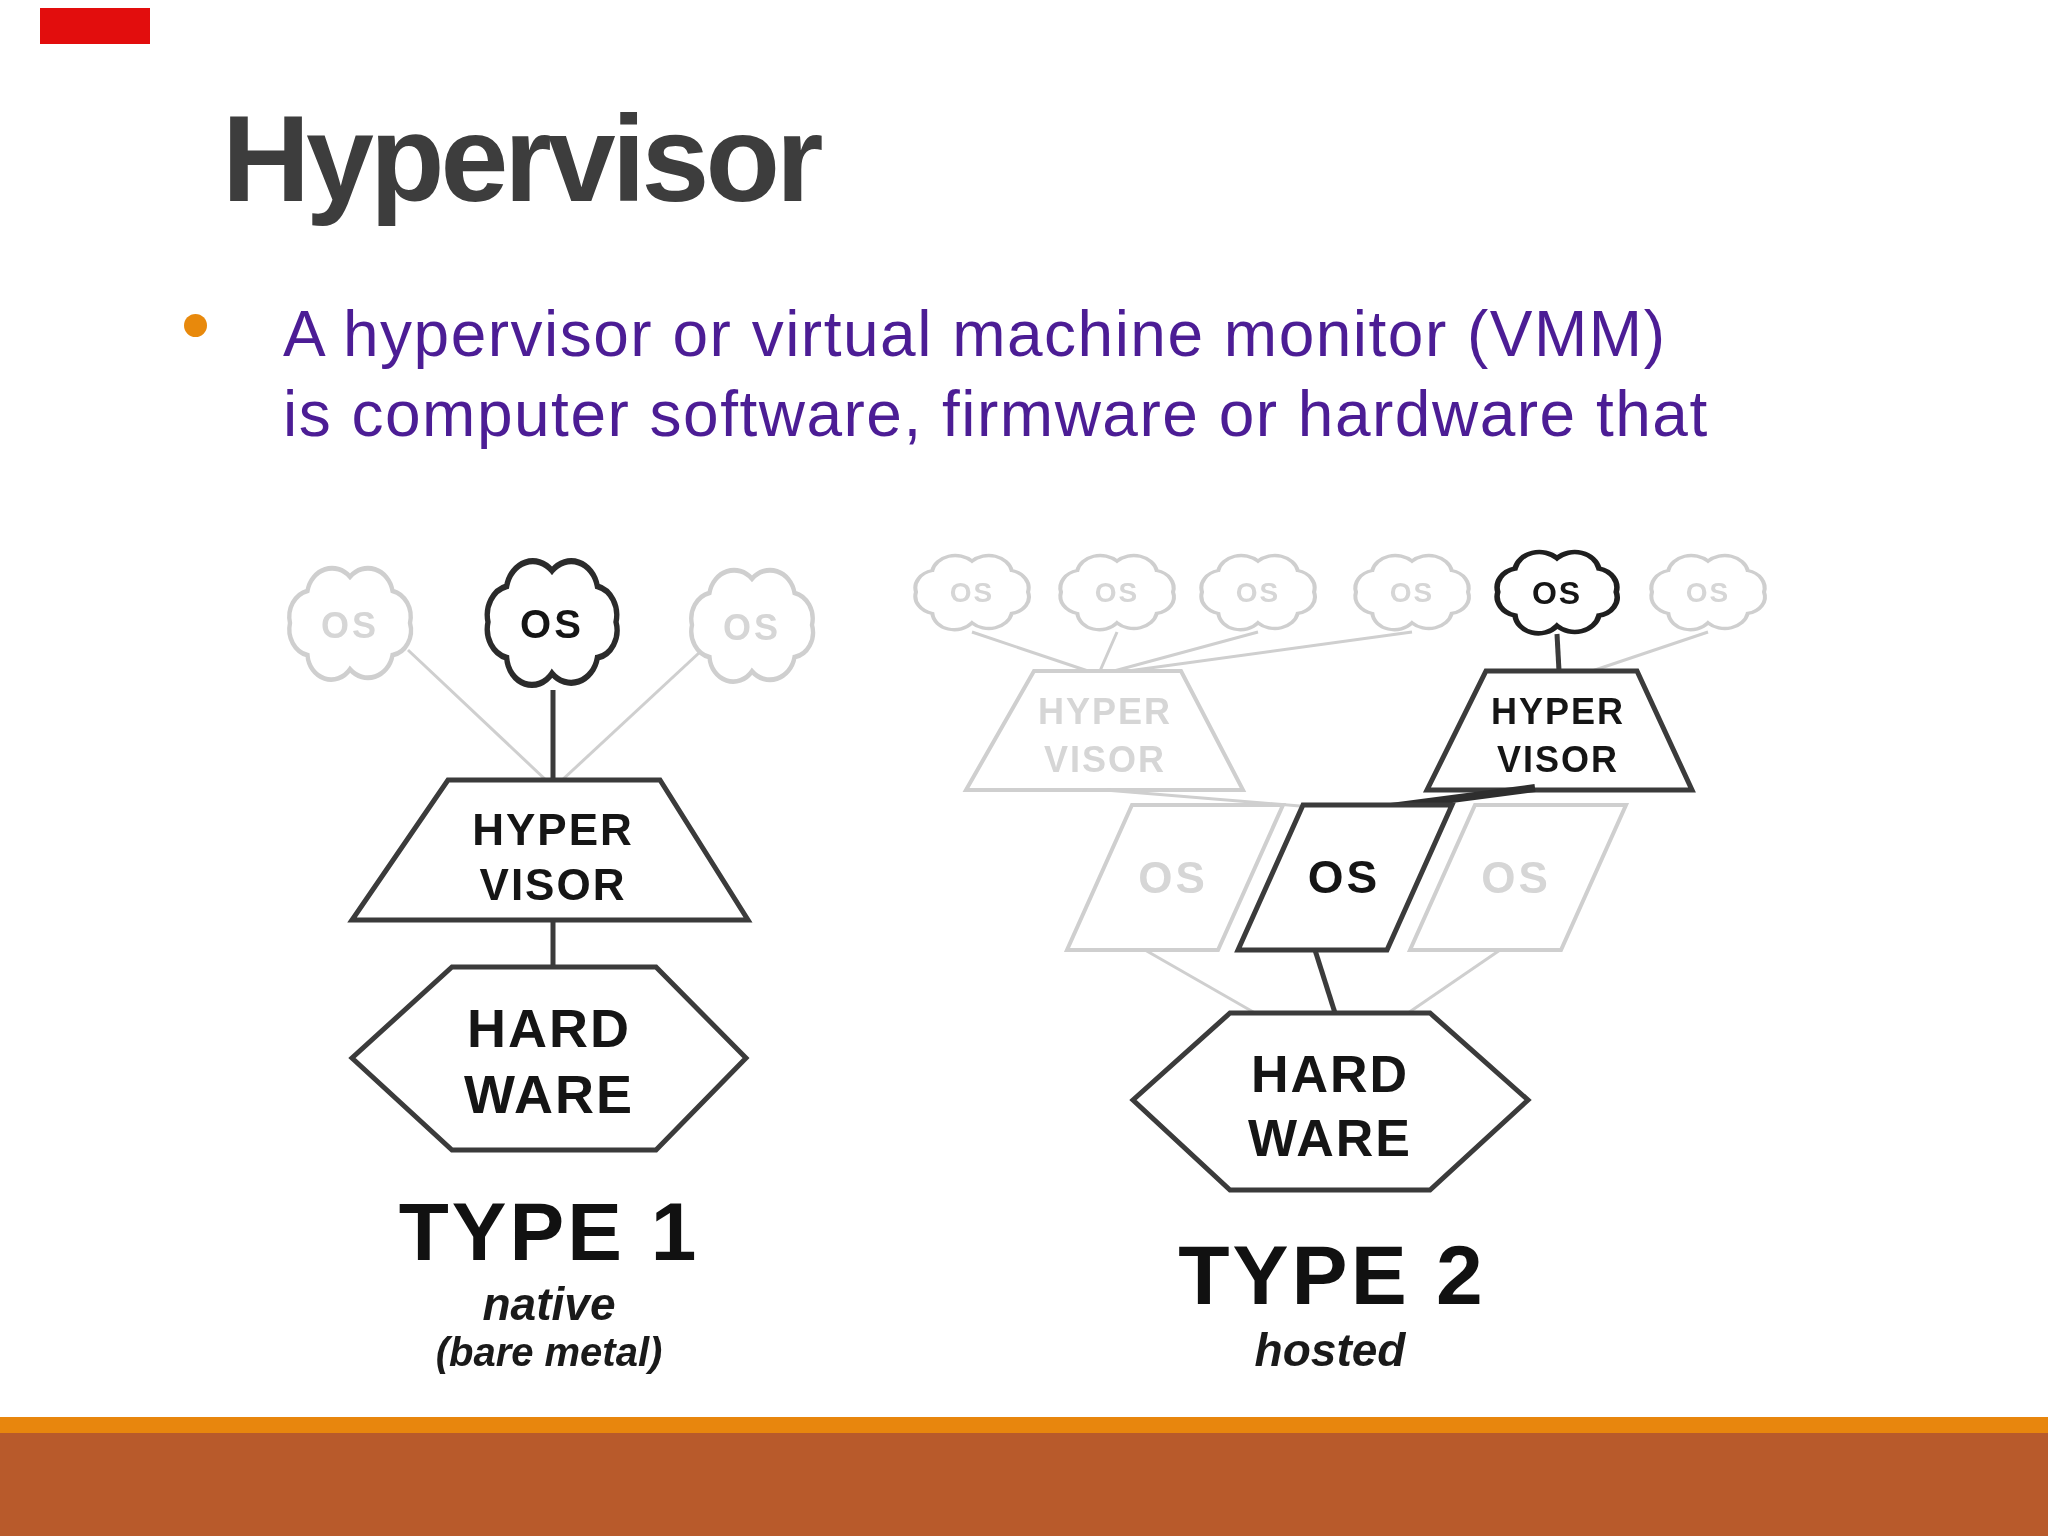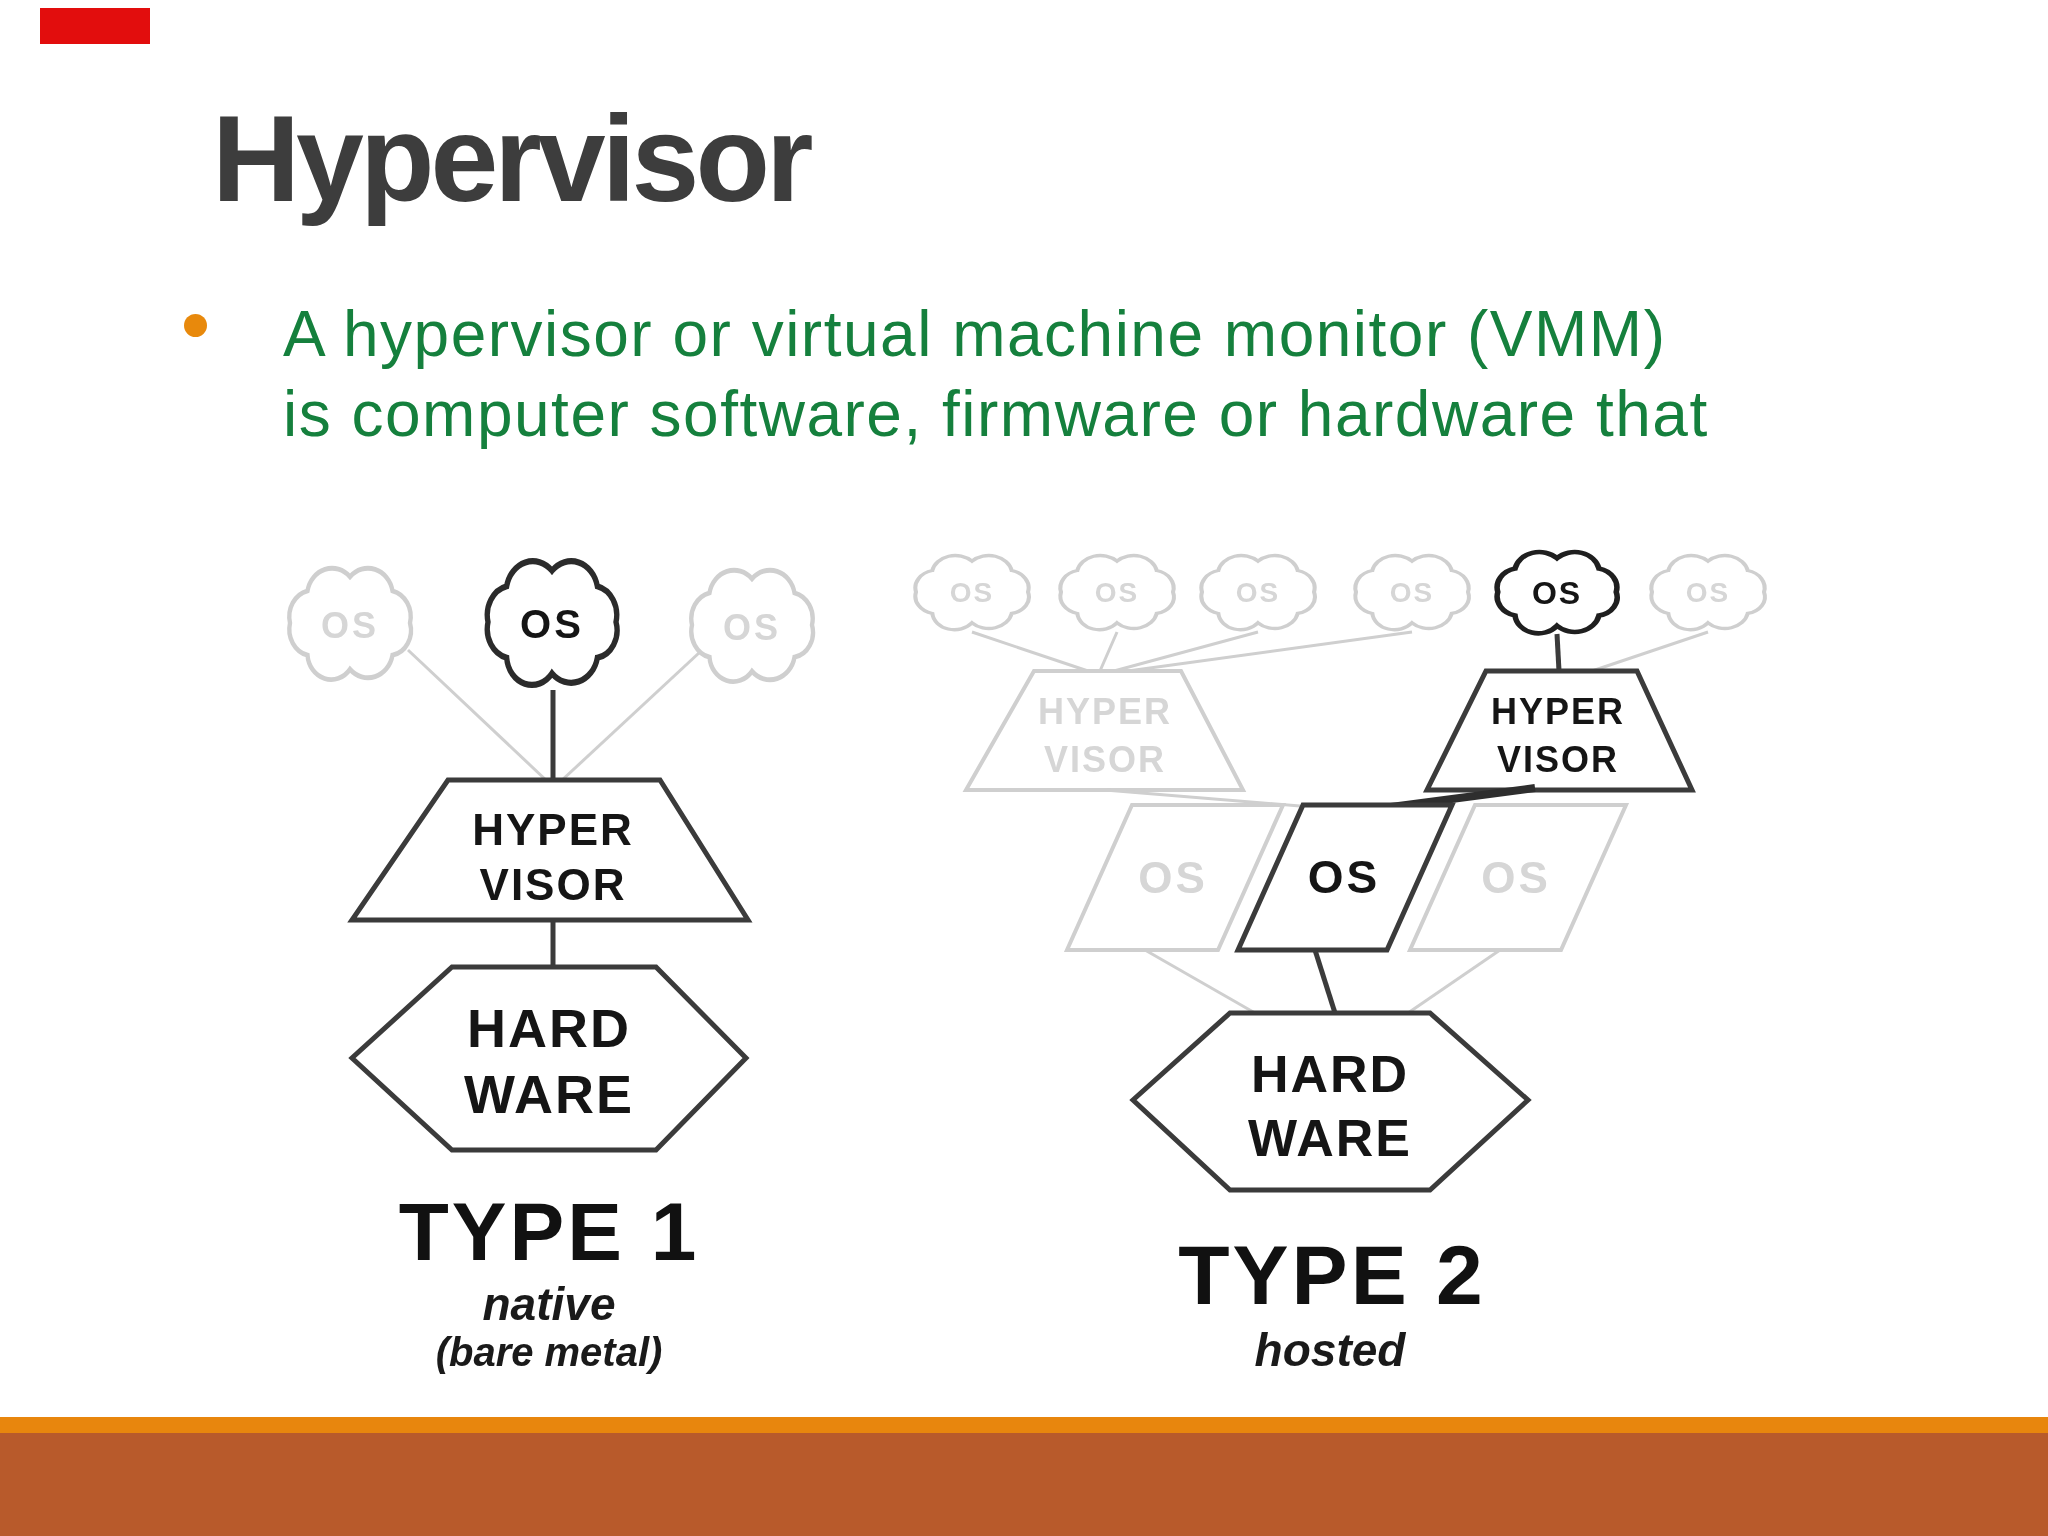--- a/index.html
+++ b/index.html
@@ -8,33 +8,33 @@
     font-family:"Liberation Sans",sans-serif;position:relative;
   }
   .slide{position:absolute;inset:0;background:#ffffff;}
 
   .red-marker{
     position:absolute;left:40px;top:8px;width:110px;height:36px;
     background:#e20d0d;
   }
 
   .title{
-    position:absolute;left:212px;top:92px;margin:0;
+    position:absolute;left:222px;top:92px;margin:0;
     font-size:122px;font-weight:bold;letter-spacing:-4px;line-height:1.1;
     color:#3d3d3d;white-space:nowrap;
   }
 
   .bullet-dot{
     position:absolute;left:184px;top:314px;width:23px;height:23px;
     border-radius:50%;background:#e8890c;
   }
   .body-text{
     position:absolute;left:283px;top:294px;
     font-size:64px;line-height:80px;letter-spacing:1.5px;
-    color:#15803d;
+    color:#4c1d95;
   }
   .body-text div{white-space:nowrap;}
 
   .figure{position:absolute;left:260px;top:540px;width:1520px;height:900px;}
 
   
   .sh-s{fill:#ffffff;stroke:#3b3b3b;stroke-width:5;}
   .sh-f{fill:#ffffff;stroke:#cfcfcf;stroke-width:4;}
   .ln-s{stroke:#3b3b3b;stroke-width:5;fill:none;}
   .ln-f{stroke:#cfcfcf;stroke-width:3;fill:none;}

